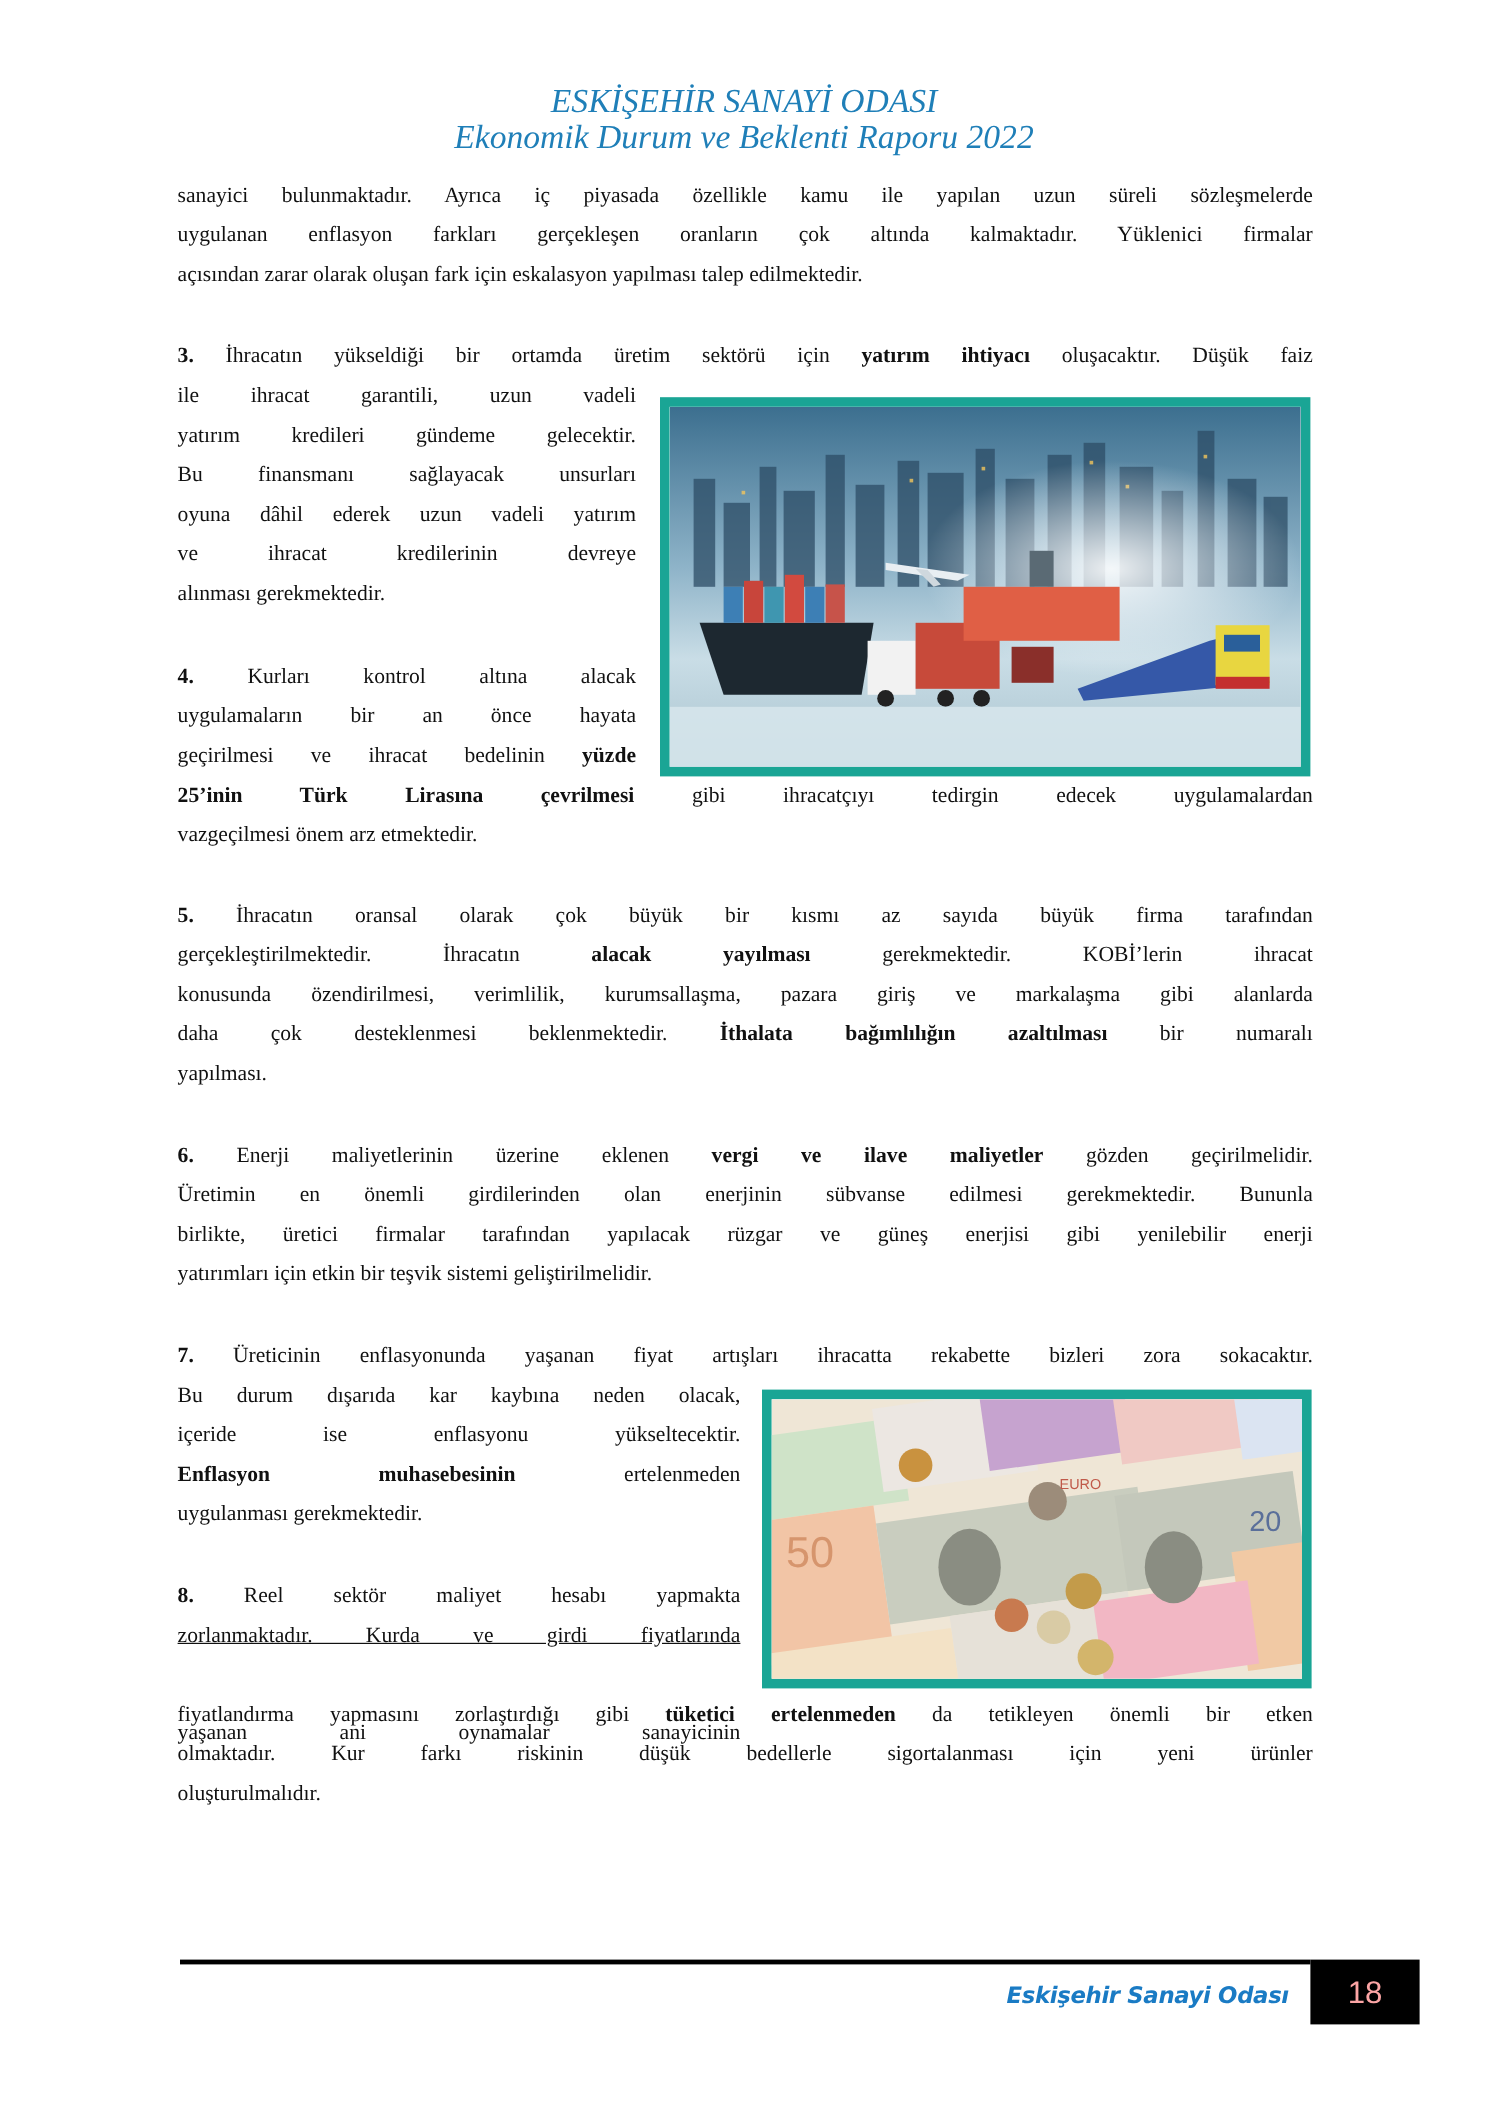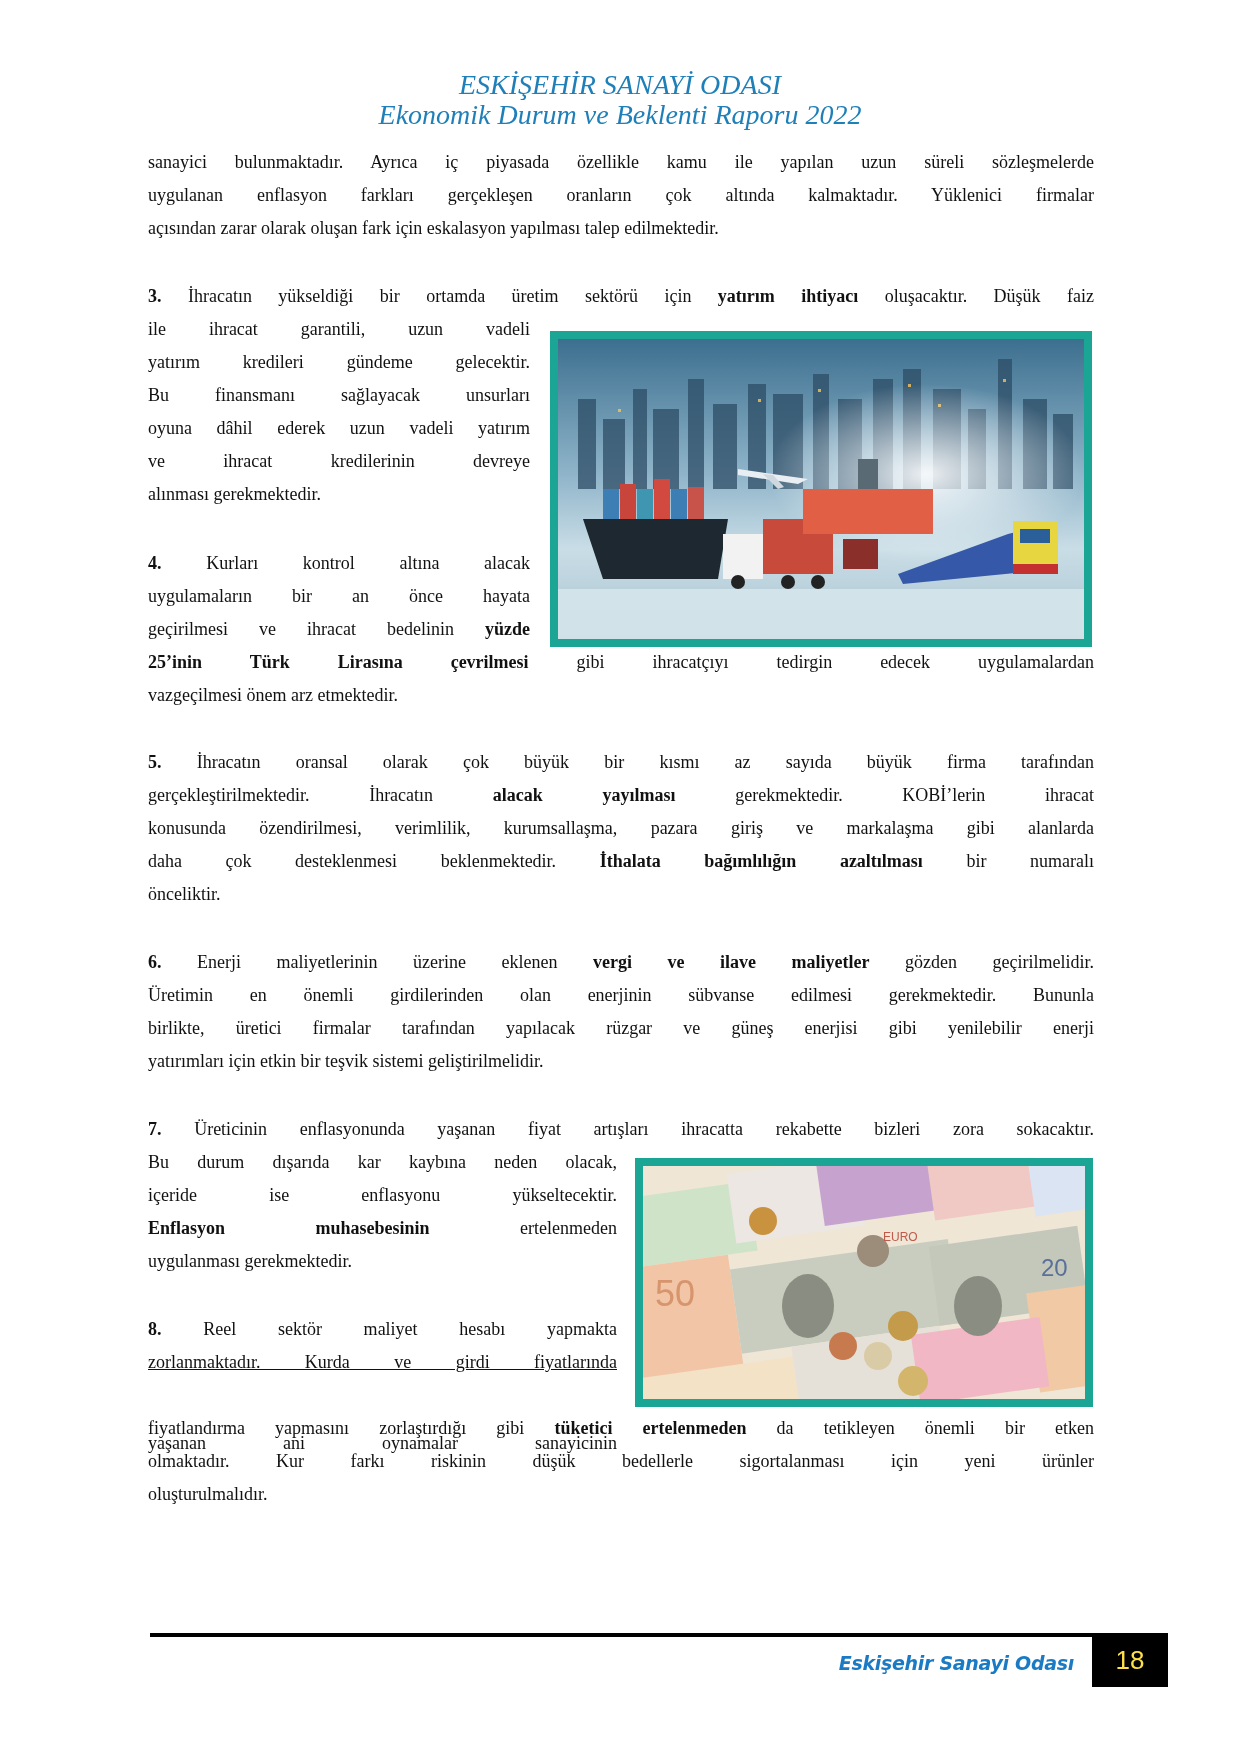--- a/index.html
+++ b/index.html
@@ -11,22 +11,22 @@
         white-space: nowrap; text-align: justify; text-align-last: justify; }
   .ln.full { width: 946px; }
   .ln.narrow1 { width: 382px; }
   .ln.narrow2 { width: 469px; }
   .ln.left { text-align-last: left; }
   .ln b { font-weight: bold; }
   .frame { position: absolute; border: 8px solid #1aa595; box-sizing: border-box; overflow: hidden; }
   .footer-line { position: absolute; left: 150px; top: 1633px; width: 942px; height: 4px; background: #000; }
   .footer-text { position: absolute; right: 166px; top: 1652px; font-family: "DejaVu Sans", sans-serif;
                  font-style: italic; font-weight: bold; font-size: 19px; color: #1a7bc4; letter-spacing: -0.3px; }
-  .page-box { position: absolute; left: 1092px; top: 1633px; width: 76px; height: 54px; background: #000;
-              color: #fde047; font-family: "Liberation Sans", sans-serif; font-size: 26px; text-align: center; line-height: 54px; }
+  .page-box { position: absolute; left: 1092px; top: 1633px; width: 91px; height: 54px; background: #000;
+              color: #fca5a5; font-family: "Liberation Sans", sans-serif; font-size: 26px; text-align: center; line-height: 54px; }
 </style>
 </head>
 <body>
 
 <div class="hdr" style="top:72px;">ESKİŞEHİR SANAYİ ODASI</div>
 <div class="hdr" style="top:102px;">Ekonomik Durum ve Beklenti Raporu 2022</div>
 
 <div>
   <div class="ln full" style="top:148px;">sanayici bulunmaktadır. Ayrıca iç piyasada özellikle kamu ile yapılan uzun süreli sözleşmelerde</div>
   <div class="ln full" style="top:181px;">uygulanan enflasyon farkları gerçekleşen oranların çok altında kalmaktadır. Yüklenici firmalar</div>
@@ -150,21 +150,21 @@
     <span>gerçekleştirilmektedir. İhracatın</span>
     <b>alacak yayılması</b>
     <span>gerekmektedir. KOBİ’lerin ihracat</span>
   </div>
   <div class="ln full" style="top:814px;">konusunda özendirilmesi, verimlilik, kurumsallaşma, pazara giriş ve markalaşma gibi alanlarda</div>
   <div class="ln full" style="top:847px;">
     <span>daha çok desteklenmesi beklenmektedir.</span>
     <b>İthalata bağımlılığın azaltılması</b>
     <span>bir numaralı</span>
   </div>
-  <div class="ln full left" style="top:880px;">önceliktir.</div>
+  <div class="ln full left" style="top:880px;">yapılması.</div>
 </div>
 
 <div>
   <div class="ln full" style="top:948px;">
     <b>6.</b>
     <span>Enerji maliyetlerinin üzerine eklenen</span>
     <b>vergi ve ilave maliyetler</b>
     <span>gözden geçirilmelidir.</span>
   </div>
   <div class="ln full" style="top:981px;">Üretimin en önemli girdilerinden olan enerjinin sübvanse edilmesi gerekmektedir. Bununla</div>

